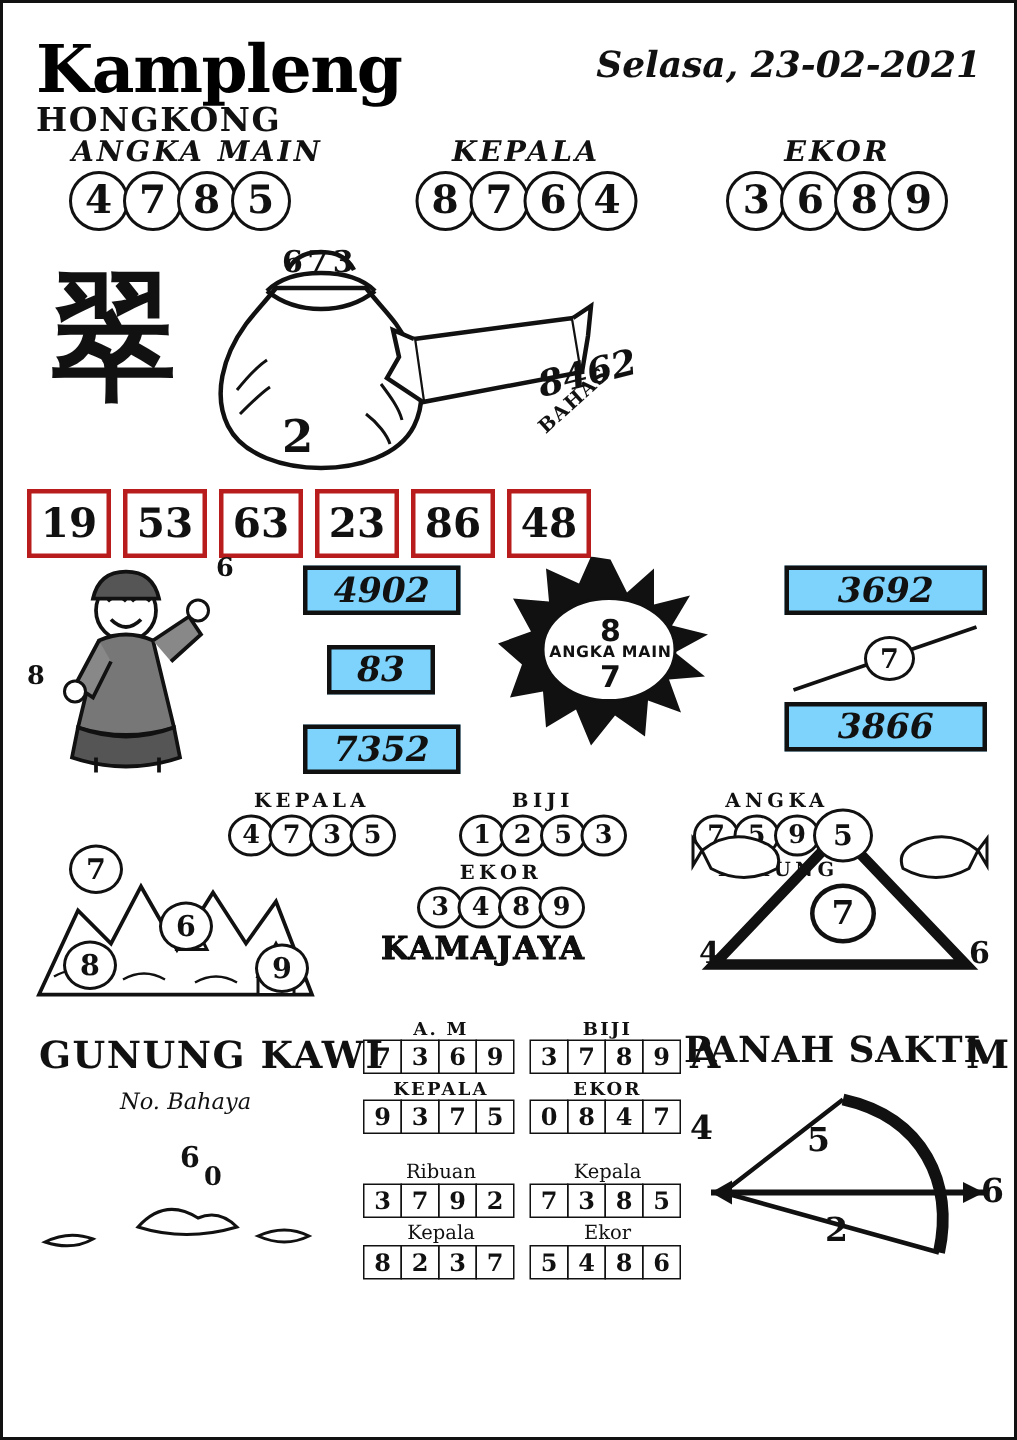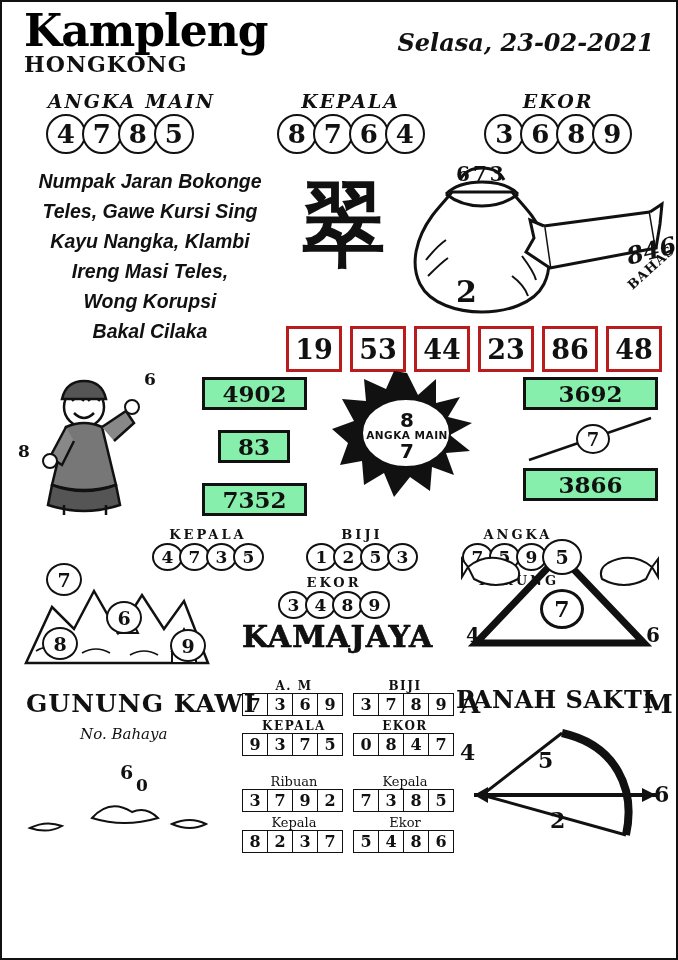--- a/index.html
+++ b/index.html
@@ -14,21 +14,21 @@
   .page {
     position: relative;
     width: 678px; height: 960px;
     border: 2px solid #111;
     background: #fff;
   }
   
   .header {
     position: relative;
     height: 86px;
-    padding: 6px 16px 0 22px;
+    padding: 22px 16px 0 22px;
   }
   .brand-title {
     font-family: "DejaVu Serif", serif;
     font-weight: bold;
     font-size: 44px;
     letter-spacing: -1px;
     line-height: 46px;
     color: #000;
   }
   .brand-sub {
@@ -164,23 +164,24 @@
     font-family:"DejaVu Serif",serif; font-weight:bold; font-size:17px;
   }
   .lbl-8 {
     position: absolute; left: 16px; top: 72px;
     font-family:"DejaVu Serif",serif; font-weight:bold; font-size:17px;
   }
   .recbox {
     border: 3px solid #111;
     display:flex; align-items:center; justify-content:center;
     font-family: "DejaVu Serif", serif;
+    font-style: italic;
     font-weight: bold;
     font-size: 23px;
-    background:#86efac;
+    background:#7dd3fc;
   }
   .col-left-boxes {
     position:absolute; left: 200px; top: 8px; width: 105px;
   }
   .col-left-boxes .recbox { height: 33px; margin-bottom: 20px; }
   .col-left-boxes .recbox.narrow { width: 72px; margin-left: 16px;}
   .col-right-boxes {
     position:absolute; right: 18px; top: 8px; width: 135px;
   }
   .col-right-boxes .recbox { height: 33px; }
@@ -201,23 +202,23 @@
     background:#fff;
   }
   
   .section4 { position: relative; height: 152px; }
   .grp { position:absolute; text-align:center; }
   .grp-title {
     font-family:"DejaVu Serif",serif; font-weight:bold;
     font-size: 13px; letter-spacing: 3px; margin-bottom: 1px;
   }
   .kamajaya {
-    position:absolute; left: 240px; top: 92px;
+    position:absolute; left: 252px; top: 92px;
     font-family:"DejaVu Serif",serif; font-weight:bold;
-    font-size: 30px; letter-spacing: 1px;
+    font-size: 21px; letter-spacing: 1px;
     -webkit-text-stroke: 0.6px #000;
   }
   .mountain-wrap { position:absolute; left: 20px; top: 28px; }
   .mt-circ {
     position:absolute; width: 36px; height: 33px; border:2px solid #111;
     border-radius:50%; display:flex;align-items:center;justify-content:center;
     font-family:"DejaVu Serif",serif; font-weight:bold; font-size:19px; background:#fff;
   }
   .tri-wrap { position:absolute; right: 16px; top: 10px; }
   
@@ -300,28 +301,20 @@
       <div class="ovals">
         <div class="oval">3</div>
         <div class="oval">6</div>
         <div class="oval">8</div>
         <div class="oval">9</div>
       </div>
     </div>
   </div>
 
   <div class="midrow">
-    <div class="poem">
-      <div>Numpak Jaran Bokonge</div>
-      <div>Teles, Gawe Kursi Sing</div>
-      <div>Kayu Nangka, Klambi</div>
-      <div>Ireng Masi Teles,</div>
-      <div>Wong Korupsi</div>
-      <div>Bakal Cilaka</div>
-    </div>
 
     <div class="artcol">
       <div class="kanji">翠</div>
 
       <div class="bag-wrap">
         <div class="bag-top-num">673</div>
         <svg width="270" height="165" viewBox="0 0 270 165">
 
           <path d="M58 28 C50 38 44 44 38 52 C22 74 16 100 26 120 C36 140 64 148 88 148
                    C112 148 140 140 150 120 C160 100 154 74 138 52 C132 44 126 38 118 28 Z" fill="#fff" stroke="#111" stroke-width="3"></path>
@@ -340,21 +333,21 @@
           <path d="M256 48 L268 40 L266 60 L262 84" fill="#fff" stroke="#111" stroke-width="3"></path>
         </svg>
         <div class="bag-num">2</div>
         <div class="ribbon-num">8462</div>
         <div class="ribbon-word">BAHAS</div>
       </div>
 
       <div class="boxrow">
         <div class="bigbox">19</div>
         <div class="bigbox">53</div>
-        <div class="bigbox">44</div>
+        <div class="bigbox">63</div>
         <div class="bigbox">23</div>
         <div class="bigbox">86</div>
         <div class="bigbox">48</div>
       </div>
     </div>
   </div>
 
   <div class="section3">
     <div class="fig-laugh">
       <svg width="140" height="145" viewBox="0 0 140 145">

